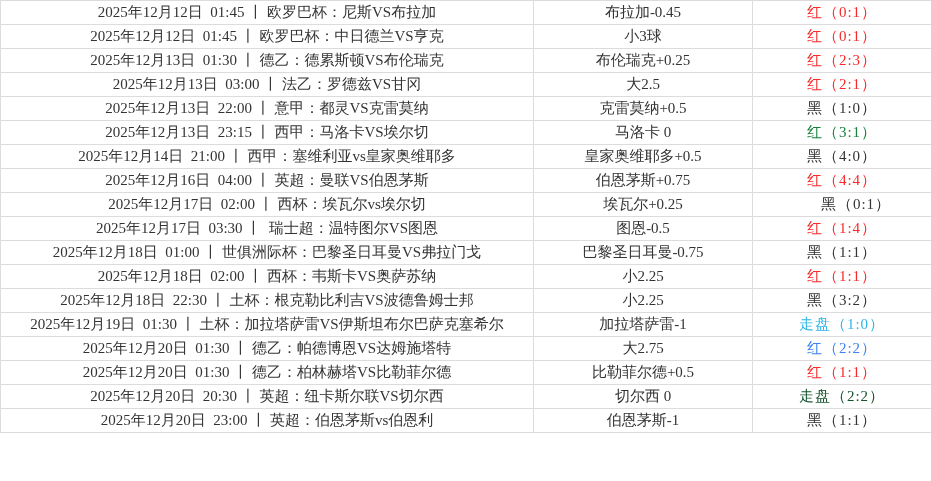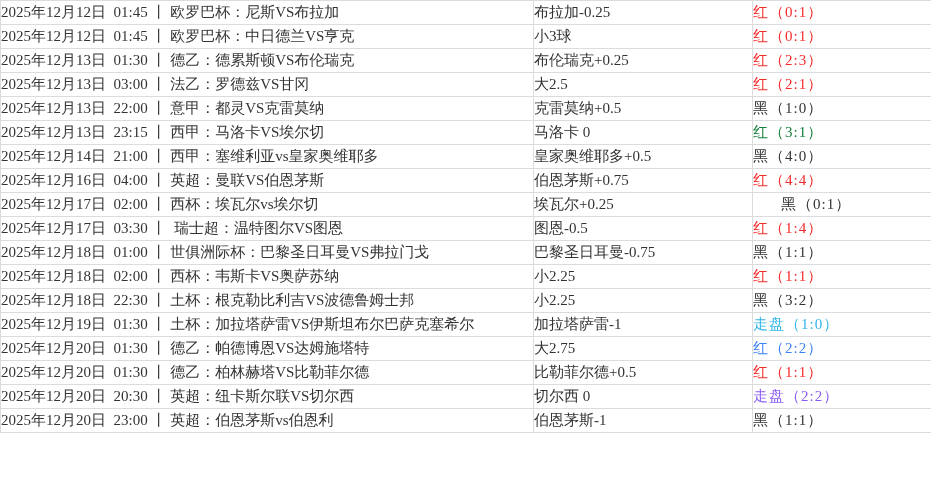--- a/index.html
+++ b/index.html
@@ -5,20 +5,21 @@
   html, body {
     margin: 0;
     padding: 0;
     background: #ffffff;
   }
   .page {
     width: 931px;
     height: 481px;
     overflow: hidden;
     background: #ffffff;
+    text-align: center;
   }
   table.grid {
     border-collapse: collapse;
     table-layout: fixed;
     width: 931px;
     font-family: "Liberation Serif", "DejaVu Serif", serif;
     font-size: 15px;
     color: #333333;
   }
   table.grid col.c1 { width: 533px; }
@@ -43,21 +44,21 @@
 <div class="page">
   <table class="grid">
     <colgroup>
       <col class="c1">
       <col class="c2">
       <col class="c3">
     </colgroup>
     <tbody id="tbody">
         <tr>
           <td class="match">2025年12月12日  01:45 丨 欧罗巴杯：尼斯VS布拉加</td>
-          <td class="handicap">布拉加-0.25</td>
+          <td class="handicap">布拉加-0.45</td>
           <td class="result" style="color: rgb(244, 43, 43);">红（0:1）</td>
         </tr>
         <tr>
           <td class="match">2025年12月12日  01:45 丨 欧罗巴杯：中日德兰VS亨克</td>
           <td class="handicap">小3球</td>
           <td class="result" style="color: rgb(244, 43, 43);">红（0:1）</td>
         </tr>
         <tr>
           <td class="match">2025年12月13日  01:30 丨 德乙：德累斯顿VS布伦瑞克</td>
           <td class="handicap">布伦瑞克+0.25</td>
@@ -124,21 +125,21 @@
           <td class="result" style="color: #3b82f6; margin-top: 31px;">红（2:2）</td>
         </tr>
         <tr>
           <td class="match">2025年12月20日  01:30 丨 德乙：柏林赫塔VS比勒菲尔德</td>
           <td class="handicap">比勒菲尔德+0.5</td>
           <td class="result" style="color: rgb(244, 43, 43);">红（1:1）</td>
         </tr>
         <tr>
           <td class="match">2025年12月20日  20:30 丨 英超：纽卡斯尔联VS切尔西</td>
           <td class="handicap">切尔西 0</td>
-          <td class="result" style="color: #8b5cf6; margin-left: 35px;">走盘（2:2）</td>
+          <td class="result" style="color: #14532d; margin-left: 35px;">走盘（2:2）</td>
         </tr>
         <tr>
           <td class="match">2025年12月20日  23:00 丨 英超：伯恩茅斯vs伯恩利</td>
           <td class="handicap">伯恩茅斯-1</td>
           <td class="result" style="color: rgb(51, 51, 51);">黑（1:1）</td>
         </tr>
       </tbody>
   </table>
 </div>
 

